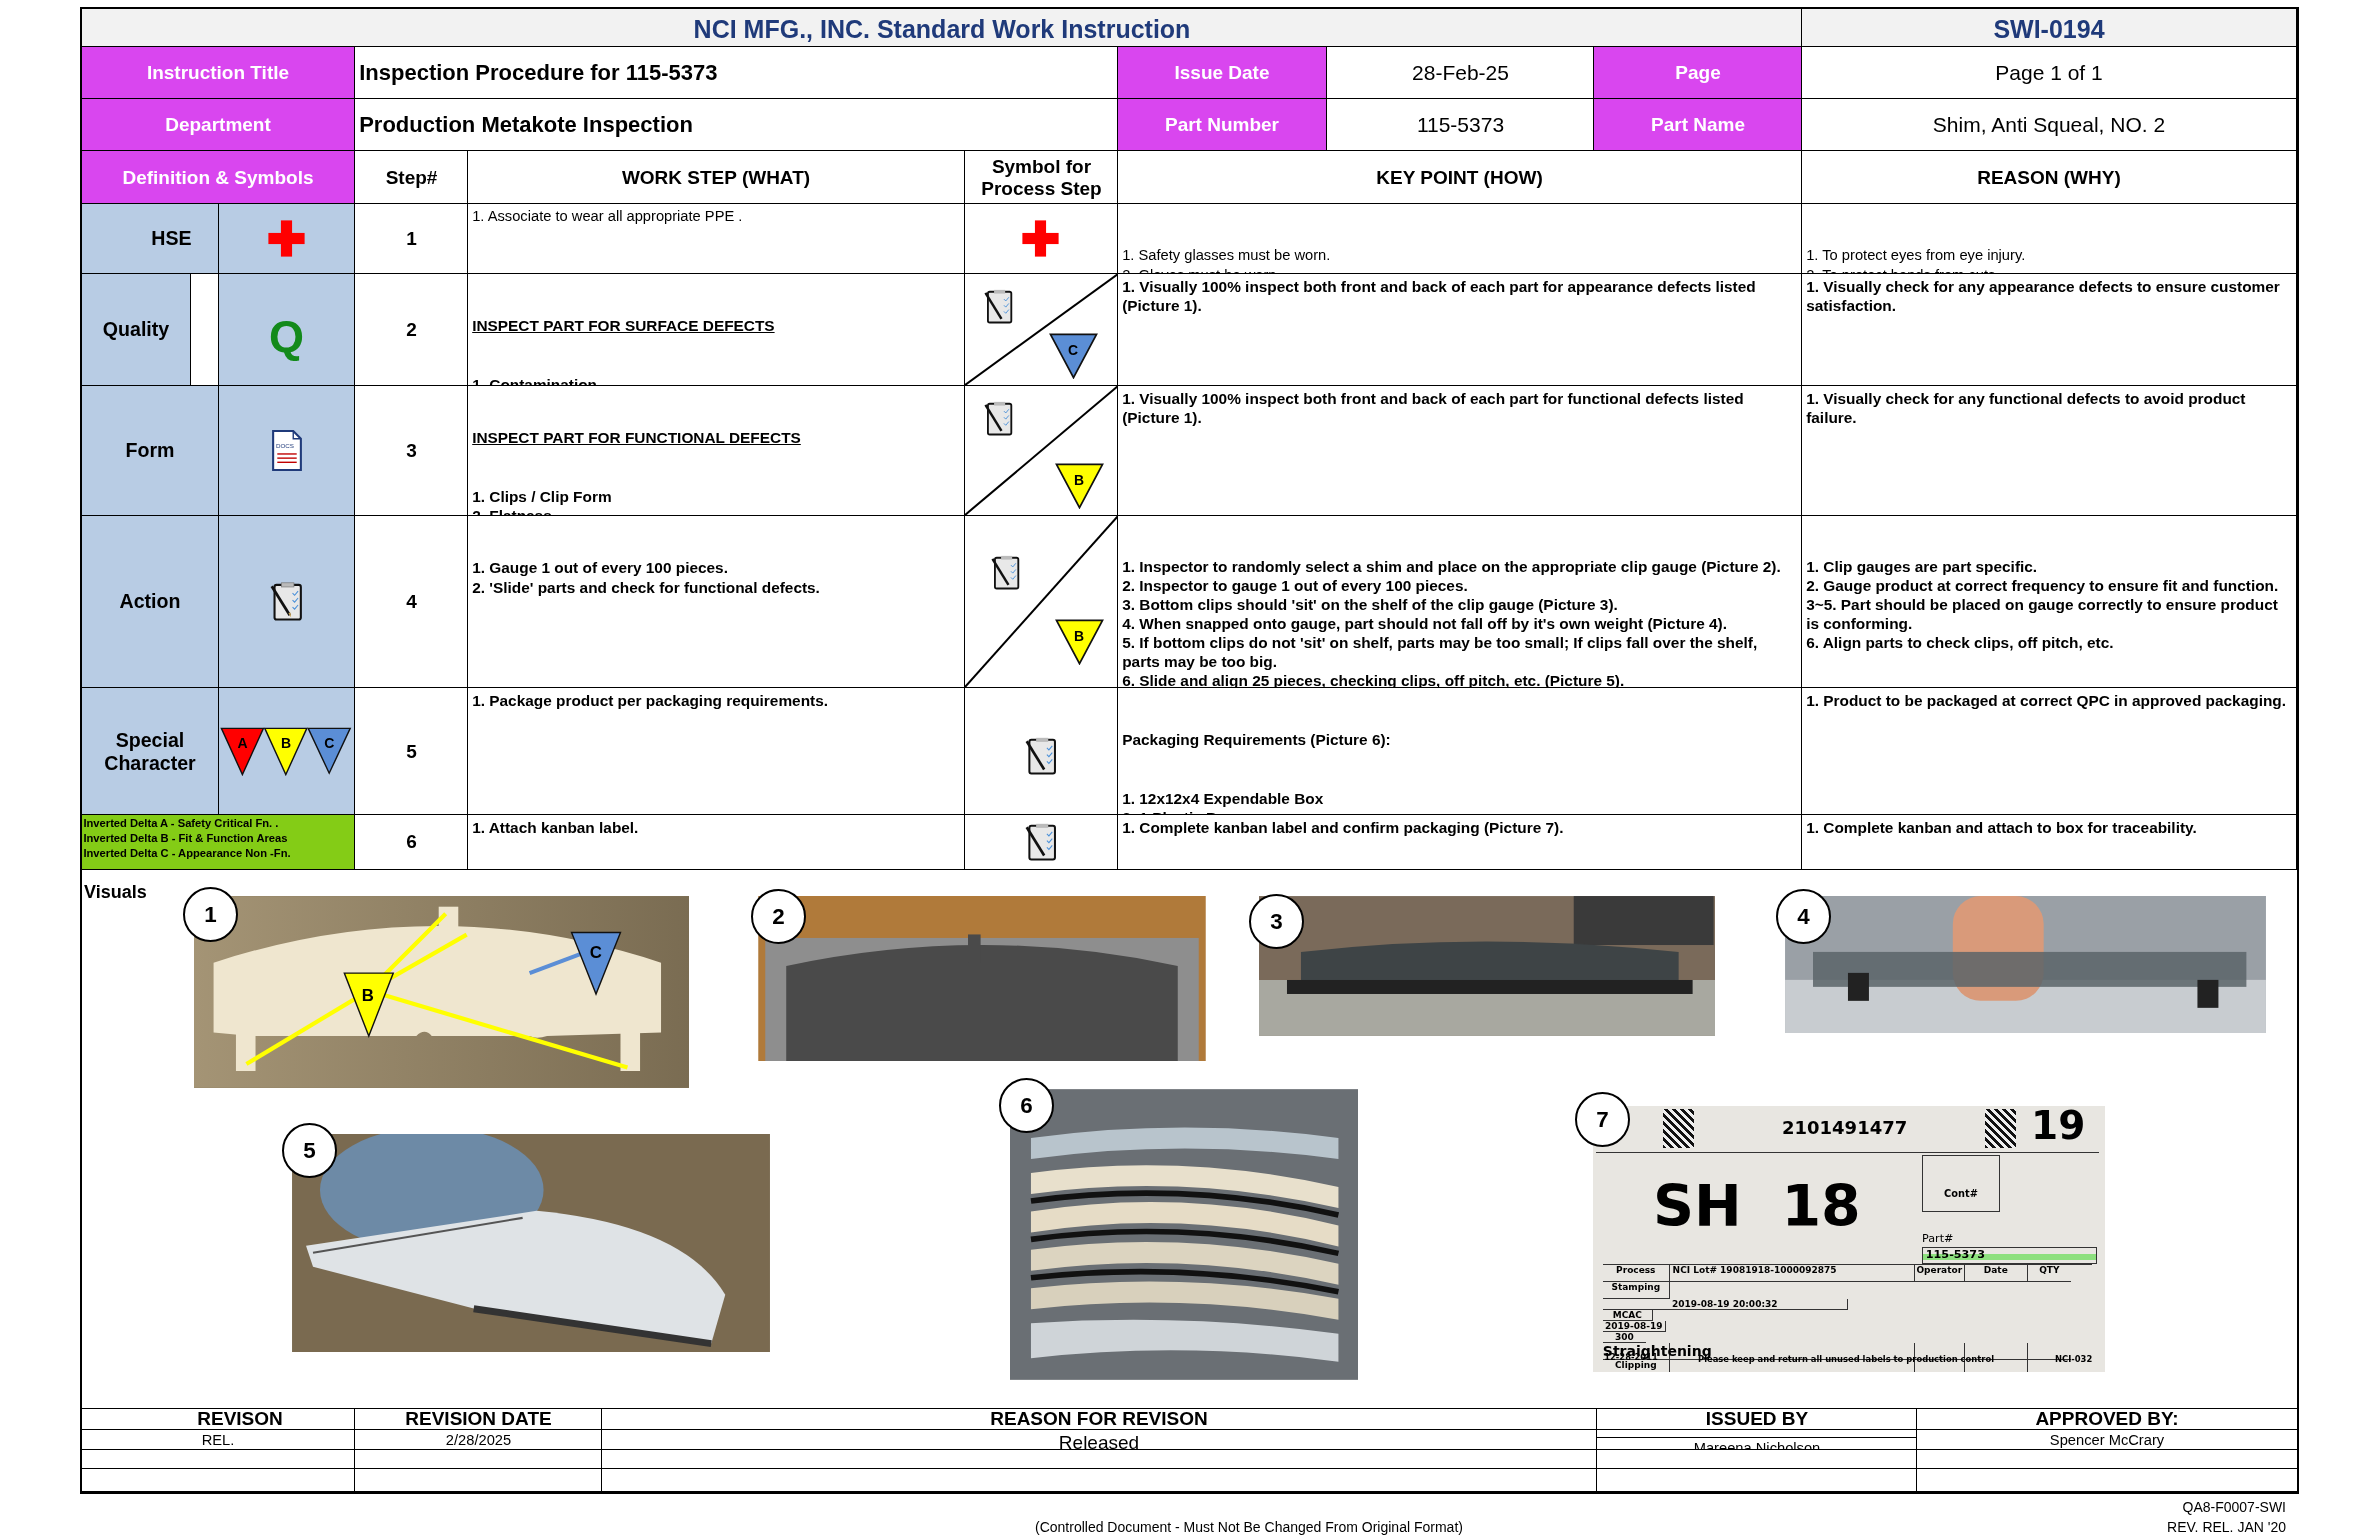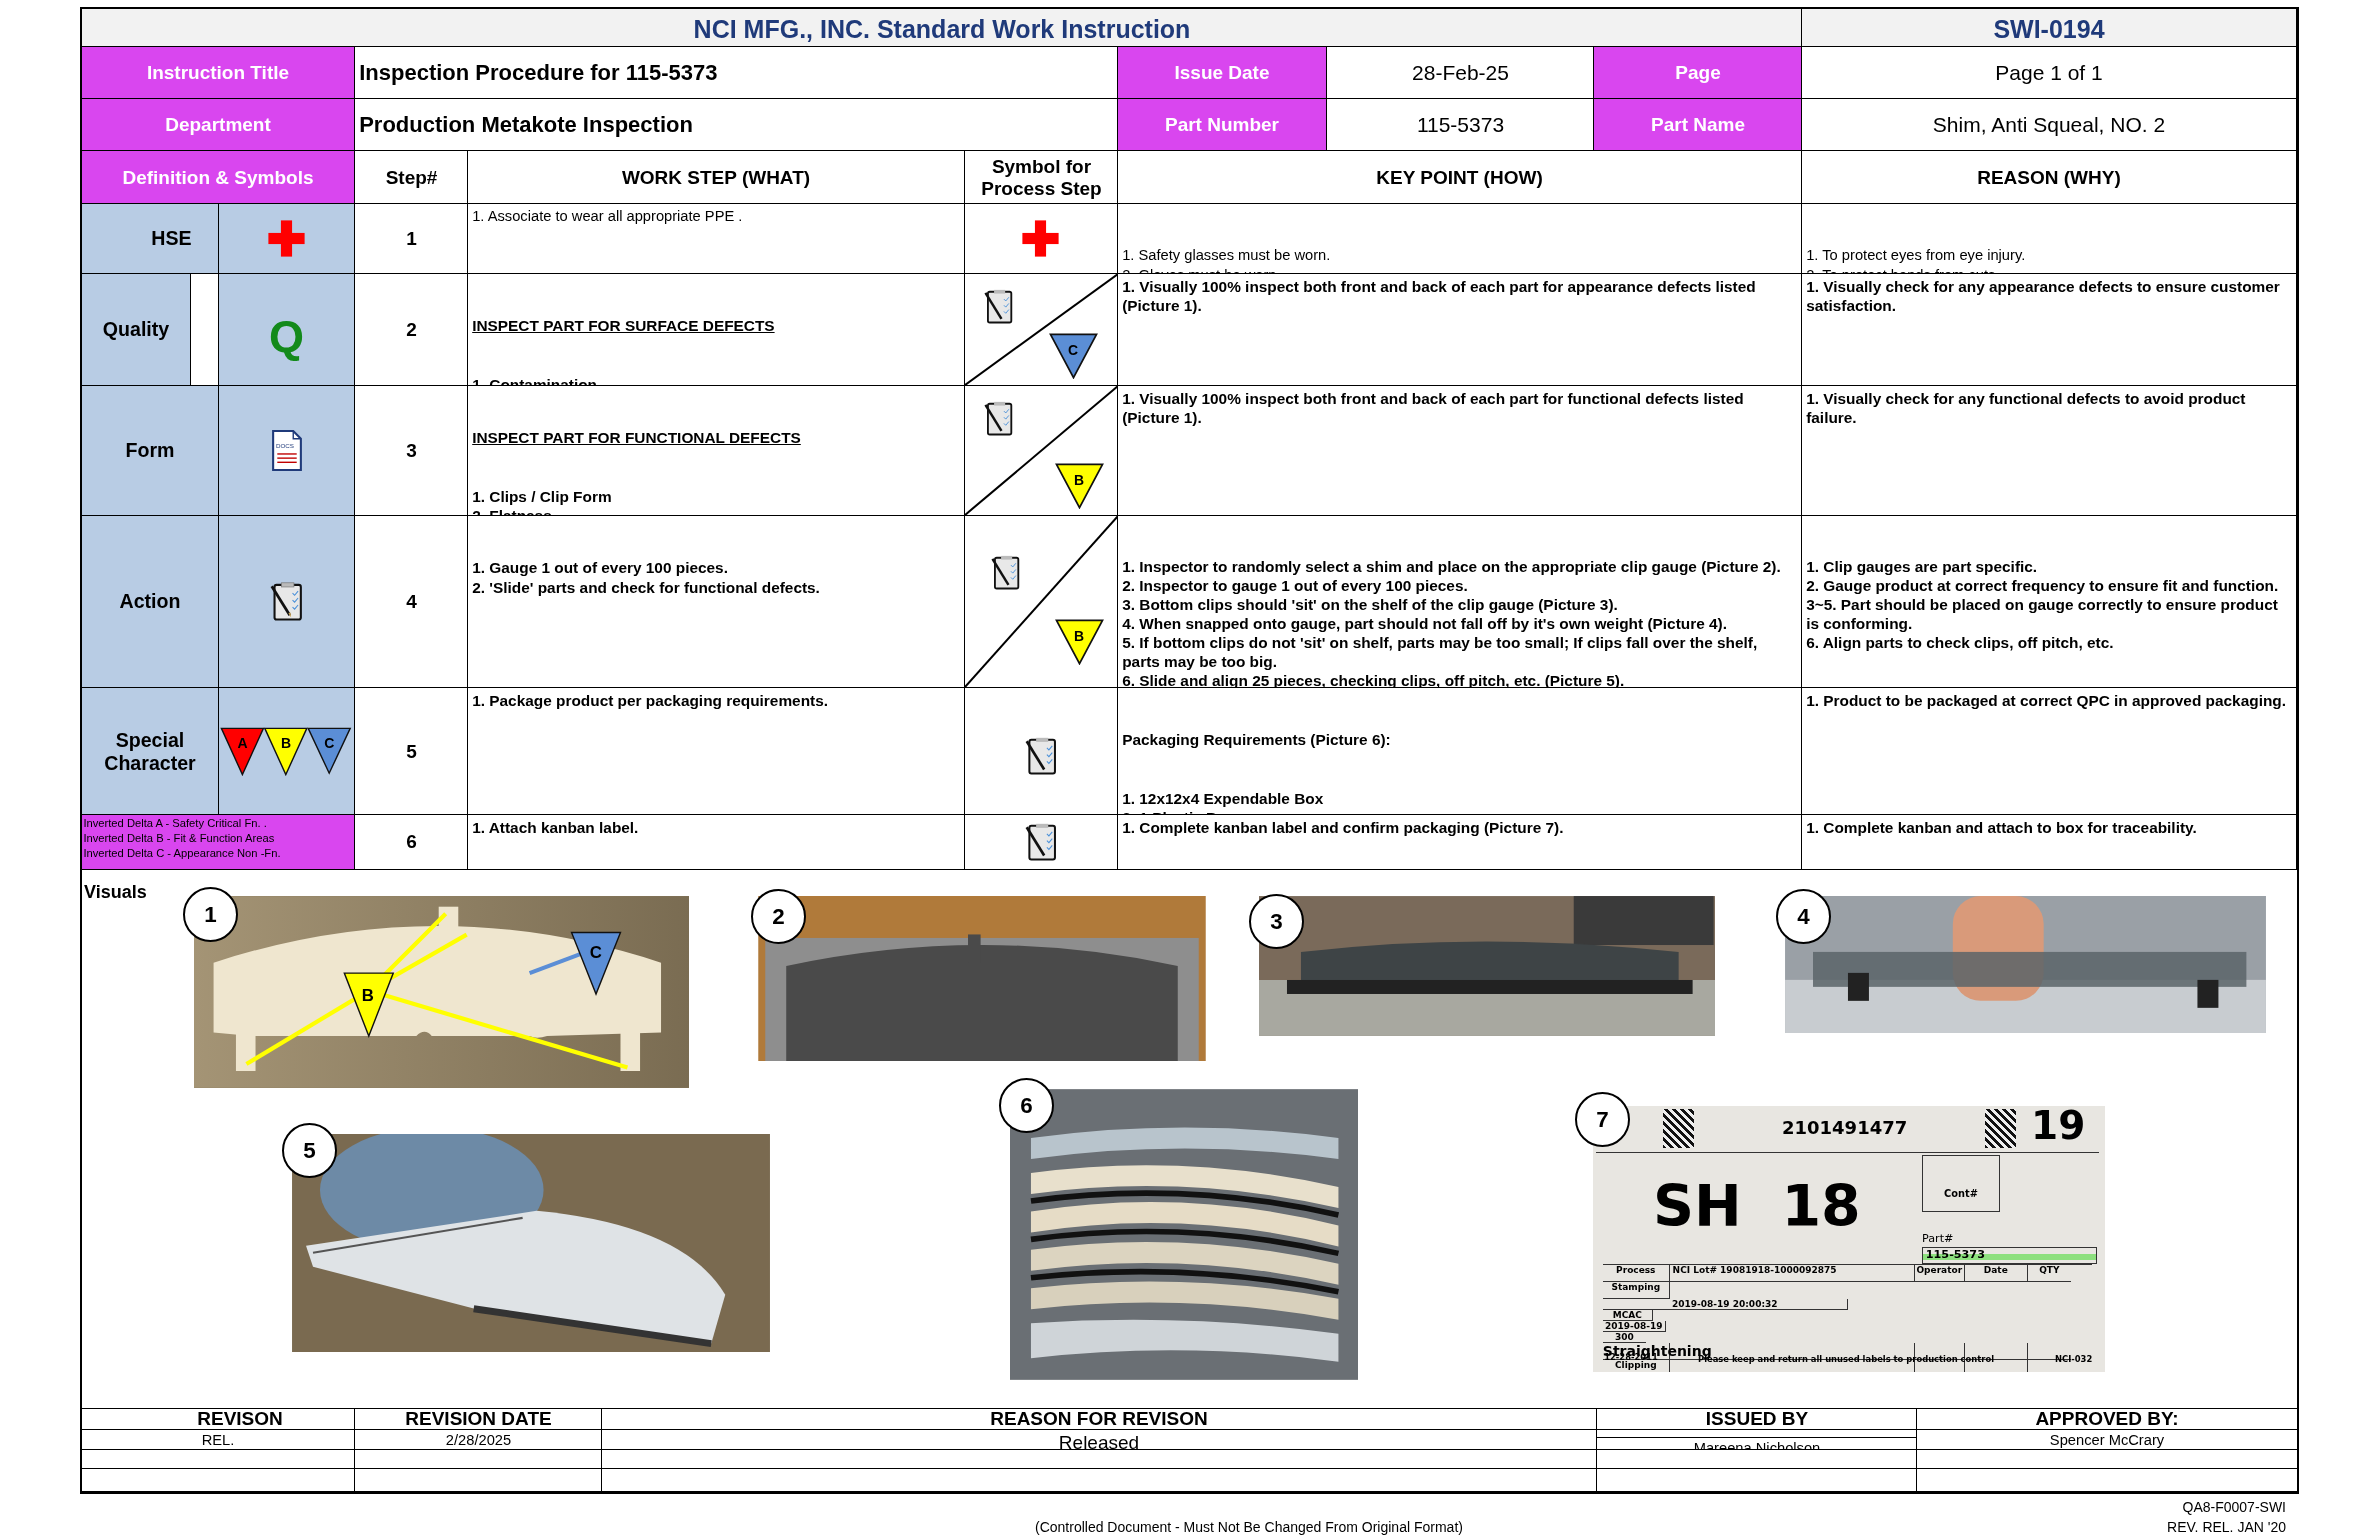--- a/index.html
+++ b/index.html
@@ -23,21 +23,21 @@
   .def-label { font-size: 19.6px; font-weight: bold; }
 
   .txt { position: absolute; font-size: 15.4px; line-height: 19.6px; padding: 2.8px 4.2px; white-space: pre-wrap; overflow: hidden; border: 1.4px solid #000; background: #fff; }
   .txt.bold { font-weight: bold; }
   .txt .line { display: block; }
   .txt .u { text-decoration: underline; font-weight: bold; }
 
   .sym-cell { position: absolute; border: 1.4px solid #000; background: #fff; overflow: hidden; }
   .diag { position: absolute; left: 0; top: 0; width: 100%; height: 100%; }
 
-  .legend-small { position: absolute; font-size: 11.2px; line-height: 14.7px; padding: 1.4px 1.4px; border: 1.4px solid #000; background: #d946ef; overflow: hidden; }
+  .legend-small { position: absolute; font-size: 11.2px; line-height: 14.7px; padding: 1.4px 1.4px; border: 1.4px solid #000; background: #84cc16; overflow: hidden; font-weight: bold; }
 
   .visuals-label { position: absolute; left: 84px; top: 882px; font-size: 18px; font-weight: bold; }
 
   .photo { position: absolute; overflow: hidden; border: 0; }
   .badge { position: absolute; width: 55px; height: 55px; border-radius: 50%; background: #fff; border: 2.1px solid #000; display: flex; align-items: center; justify-content: center; font-size: 22.4px; font-weight: bold; z-index: 3; }
 
   .rev-table .cell { font-size: 17.5px; }
   .rev-hdr { font-weight: bold; font-size: 19px !important; }
   .foot { position: absolute; font-size: 14px; }
 </style>

